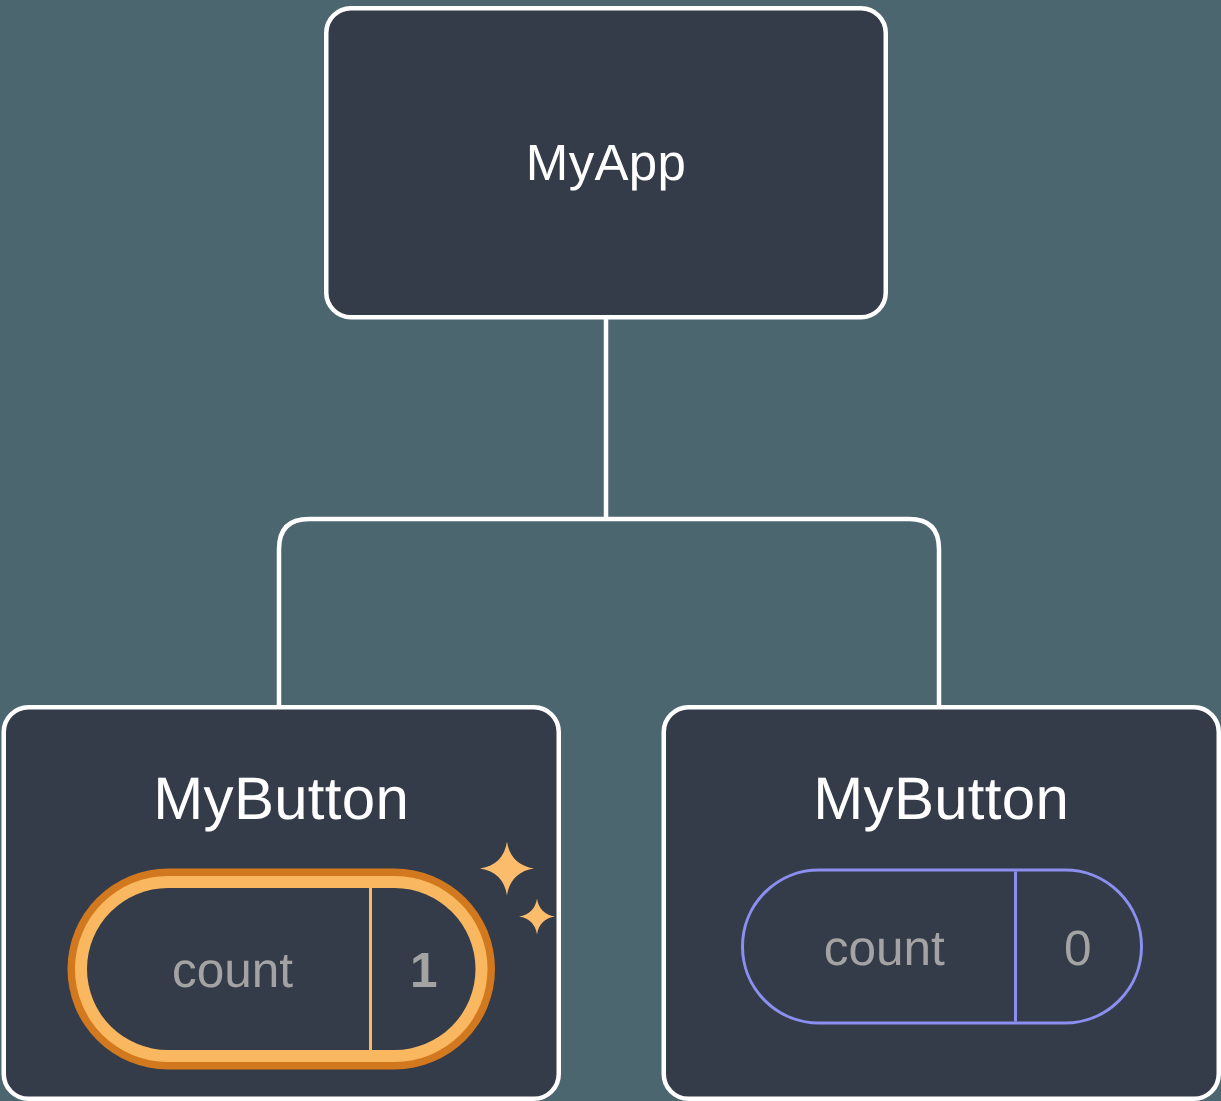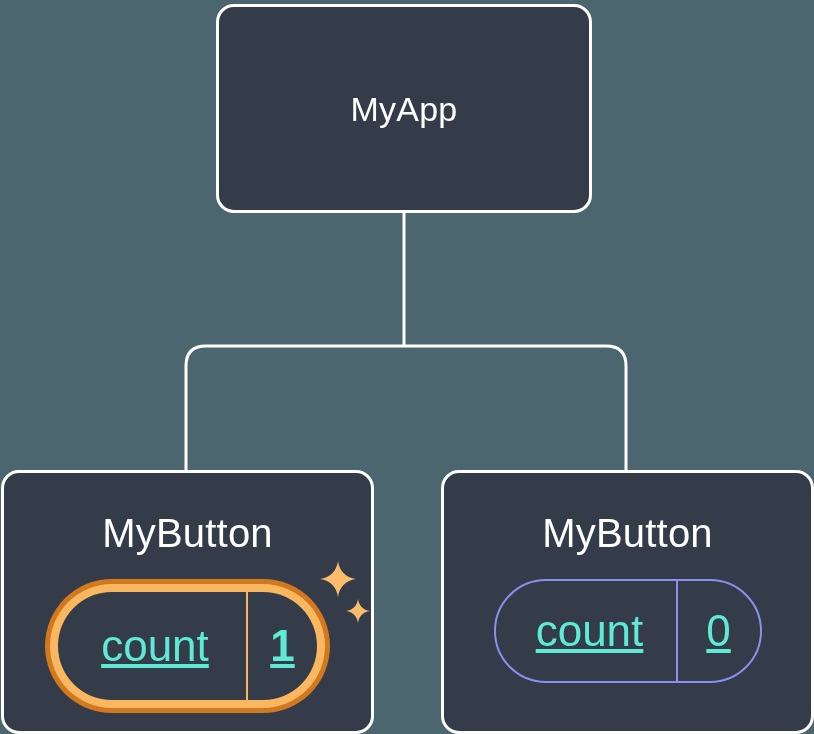--- a/index.html
+++ b/index.html
@@ -83,25 +83,24 @@
     box-sizing: border-box;
     display: flex;
     align-items: stretch;
     border-radius: 999px;
     background: #343b49;
   }
   .pill-key, .pill-val {
     display: flex;
     align-items: center;
     justify-content: center;
-    color: #5eead4;
-    font-size: 44px;
+    color: #a3a3a3;
+    font-size: 33px;
     line-height: 1;
     white-space: nowrap;
-    text-decoration: underline;
   }
 
   
   .pill-plain {
     border: 2px solid #8b8ff0;
     width: 268px;
     height: 104px;
   }
   .pill-plain .pill-key {
     flex: 0 0 172px;

